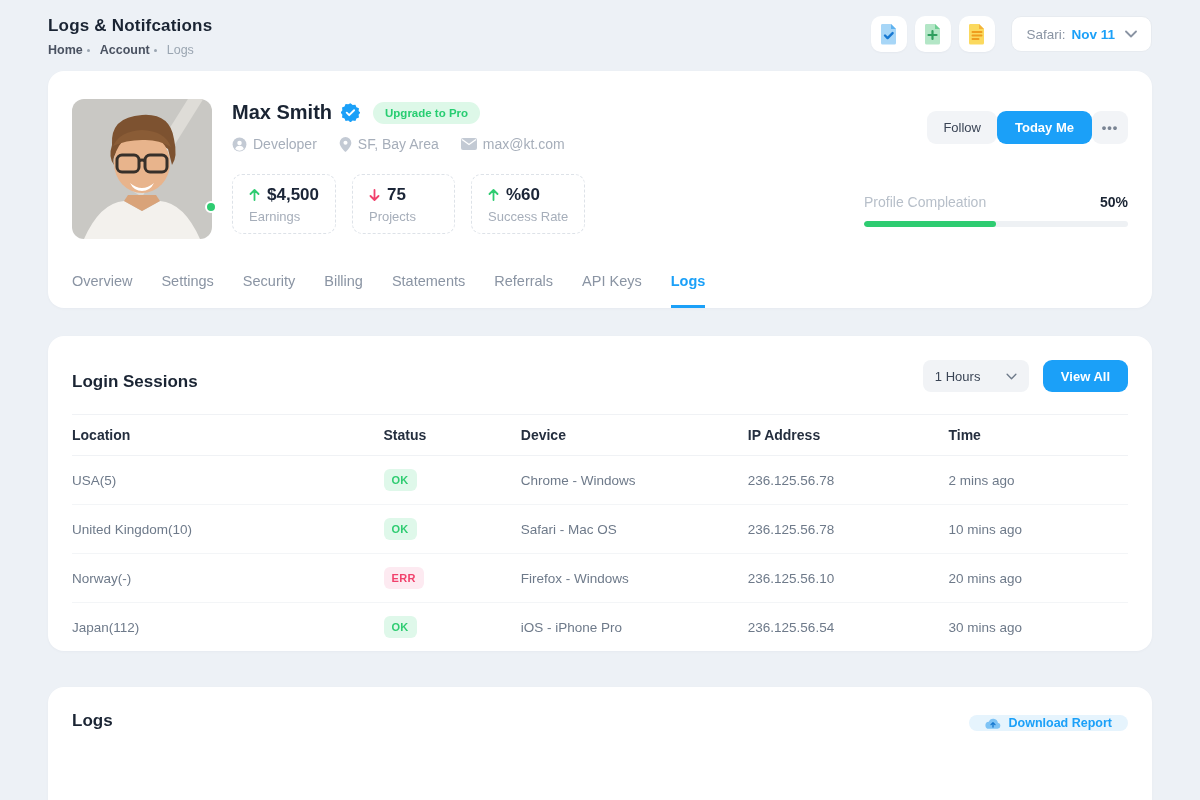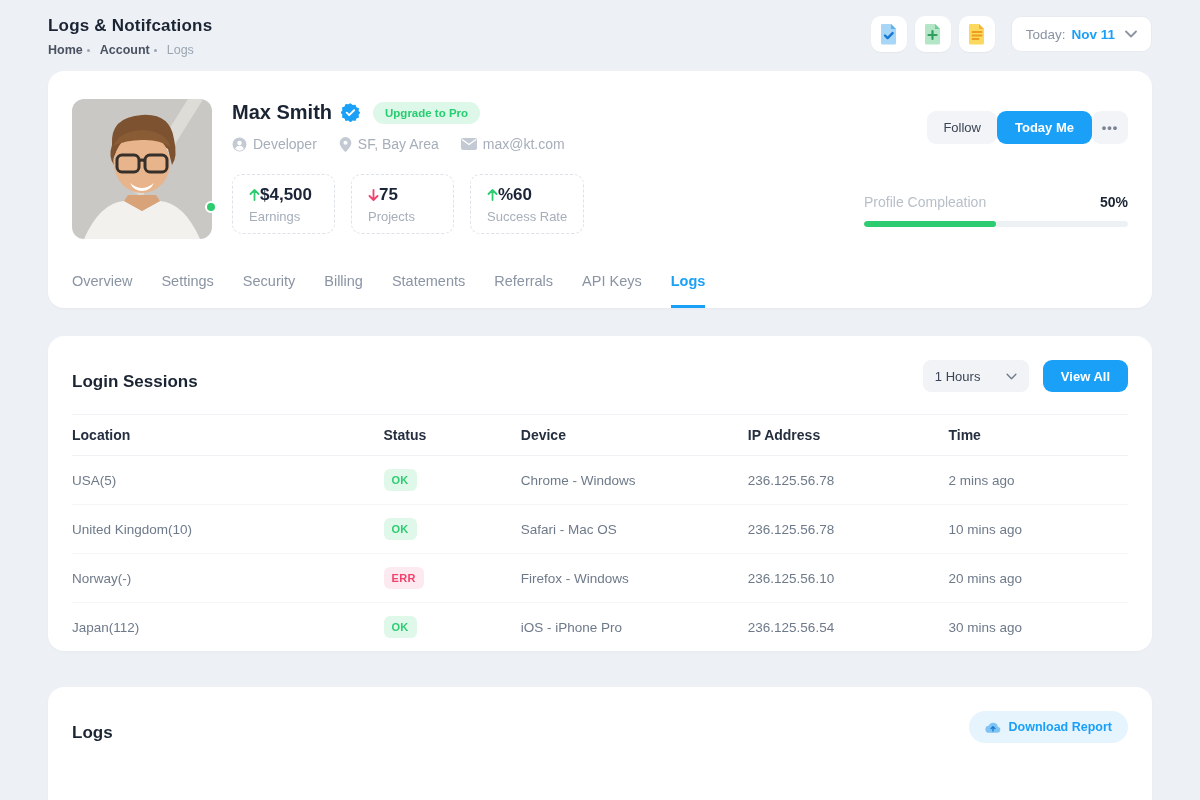--- a/index.html
+++ b/index.html
@@ -34,21 +34,21 @@
   .avatar-box svg { border-radius:12px; display:block; }
   .online-dot { position:absolute; right:-5px; bottom:26px; width:12px; height:12px; border-radius:50%; background:#2ecc71; border:2.5px solid #fff; }
   .profile-info { margin-left:20px; flex:1; }
   .name-row { display:flex; align-items:center; gap:9px; margin-top:2px; }
   .user-name { font-size:20px; font-weight:700; color:#1a2433; }
   .pro-badge { background:#ddf8e8; color:#27cd71; font-size:11.5px; font-weight:700; padding:5px 12px; border-radius:12px; margin-left:4px; }
   .meta-row { display:flex; gap:22px; margin-top:12px; align-items:center; }
   .meta-item { display:flex; align-items:center; gap:6px; color:#a6aeba; font-size:14px; }
   .stats-row { display:flex; gap:16px; margin-top:22px; }
   .stat-box { border:1px dashed #dde2e8; border-radius:10px; padding:10px 16px 9px 16px; min-width:103px; }
-  .stat-value { display:flex; align-items:center; font-size:17px; font-weight:700; color:#1b2537;text-align:right; }
+  .stat-value { display:flex; align-items:center; gap:7px; font-size:17px; font-weight:700; color:#1b2537;text-align:right; }
   .stat-label { margin-top:4px; font-size:13px; color:#a6aeba; }
   .profile-right { width:264px; flex:0 0 264px; display:flex; flex-direction:column; }
   .actions-row { display:flex; gap:0; justify-content:flex-end; margin-top:12px; }
   .btn { border:none; border-radius:9px; height:33px; font-family:inherit; font-size:13px; cursor:pointer; }
   .btn-light { background:#f2f4f7; color:#3a4455; padding:0 16px; }
   .btn-blue { background:#1ba0f8; color:#fff; font-weight:700; padding:0 18px; }
   .btn-more { background:#f2f4f7; color:#7b8594; width:36px; font-weight:700; letter-spacing:1px; }
   .completion { margin-top:50px; }
   .completion-head { display:flex; justify-content:space-between; align-items:center; }
   .completion-label { color:#b7bfc9; font-size:14px; }
@@ -78,21 +78,21 @@
   .col-device { width:21.5%; }
   .col-ip { width:19%; }
   .col-time { width:17%; }
   .status-badge { display:inline-block; font-size:11px; font-weight:700; padding:5px 8px; border-radius:6px; letter-spacing:.3px; }
   .st-ok { background:#dff8ea; color:#2ecc71; }
   .st-err { background:#fdeaf1; color:#f1416c; }
   .st-wrn { background:#fdf3d7; color:#f0b40a; }
 
   
   .logs-card { margin-top:36px; padding:24px; height:200px; }
-  .dl-btn { display:flex; align-items:center; gap:8px; background:#e6f4fd; border:none; border-radius:16px; height:32px; padding:0 16px; color:#1ba0f8; font-size:12.5px; font-weight:600; font-family:inherit; cursor:pointer; }
+  .dl-btn { display:flex; align-items:center; gap:8px; background:#e6f4fd; border:none; border-radius:16px; height:16px; padding:0 16px; color:#1ba0f8; font-size:12.5px; font-weight:600; font-family:inherit; cursor:pointer; }
 </style>
 </head>
 <body>
 
 <div class="wrap">
 
   <div class="topbar">
     <div>
       <div class="page-title">Logs &amp; Notifcations</div>
       <div class="breadcrumb">
@@ -119,21 +119,21 @@
         </svg>
       </div>
       <div class="icon-btn">
         <svg width="20" height="22" viewBox="0 0 20 22">
           <path d="M3 1h9l5 5v14a1.5 1.5 0 0 1-1.5 1.5h-12A1.5 1.5 0 0 1 2 20V2.5A1.5 1.5 0 0 1 3 1z" fill="#fbd95e"></path>
           <path d="M12 1l5 5h-5z" fill="#f3b33c"></path>
           <path d="M5.5 9h9M5.5 12.5h9M5.5 16h6" stroke="#ef9d1d" stroke-width="2" stroke-linecap="round"></path>
         </svg>
       </div>
       <div class="date-pill">
-        <span class="date-label">Today:</span>
+        <span class="date-label">Safari:</span>
         <span class="date-value">Nov 11</span>
         <svg width="12" height="8" viewBox="0 0 12 8" style="margin-left:4px">
           <path d="M1 1.5l5 5 5-5" stroke="#8a94a3" stroke-width="1.8" fill="none" stroke-linecap="round" stroke-linejoin="round"></path>
         </svg>
       </div>
     </div>
   </div>
 
   <div class="card profile-card">
     <div class="profile-top">

